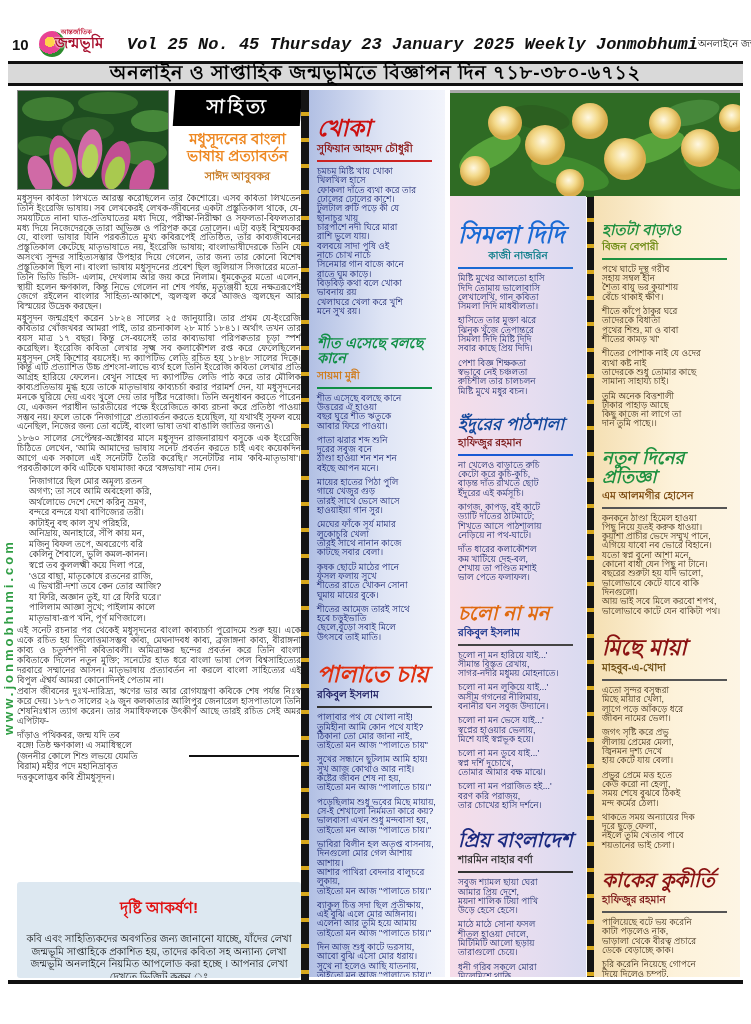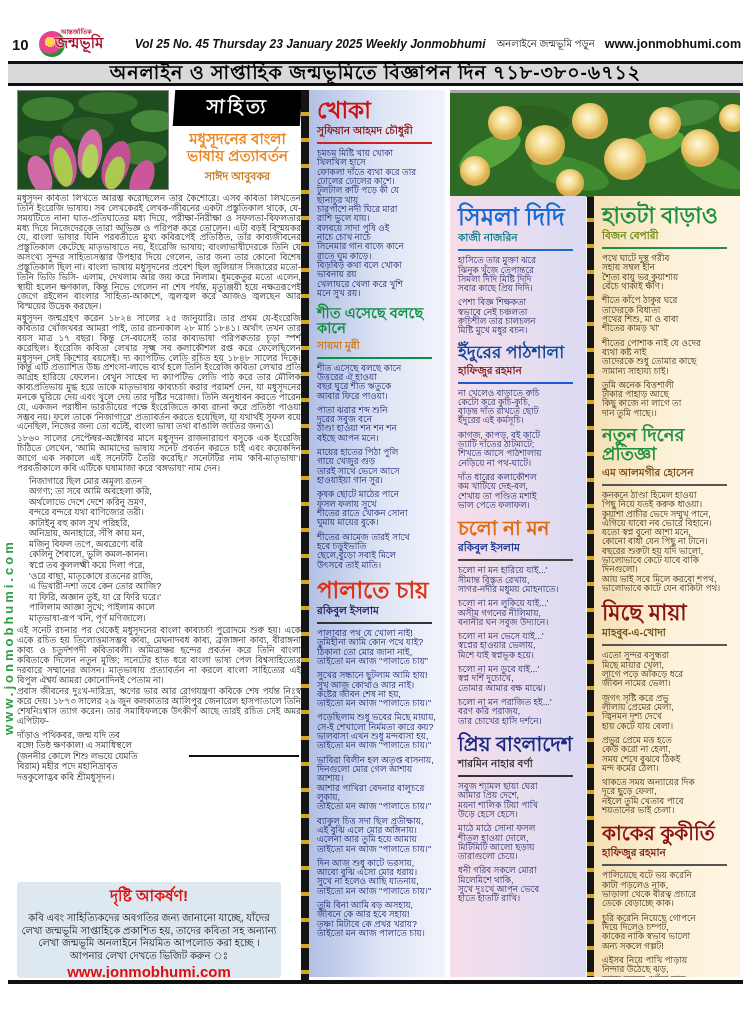--- a/index.html
+++ b/index.html
@@ -7,21 +7,21 @@
         font-family:"Liberation Sans","DejaVu Sans",sans-serif;color:#111;}
   
   .header{position:absolute;left:8px;top:29px;width:735px;height:30px;display:flex;align-items:center;}
   .pagenum{font-size:15px;font-weight:bold;margin-left:4px;}
   .logo{position:relative;width:84px;height:28px;margin-left:10px;flex:none;}
   .logo-burst{position:absolute;left:0;top:1px;width:26px;height:26px;border-radius:50%;
       background:radial-gradient(circle at 42% 42%,#ffd24a 0 24%,#e84393 24% 55%,#2e8b2e 55% 100%);}
   .logo-top{position:absolute;left:22px;top:-3px;font-size:6.5px;color:#c01030;font-weight:bold;}
   .logo-text{position:absolute;left:16px;top:1px;font-weight:bold;font-size:15px;color:#a8102e;
       text-shadow:0 0 2px #fff,0 0 2px #fff;white-space:nowrap;}
-  .issue{font-size:12px;font-weight:bold;font-style:italic;margin-left:12px;white-space:nowrap;}
+  .issue{font-size:17px;font-weight:bold;font-style:italic;margin-left:4px;white-space:nowrap;font-family:Liberation Mono, monospace;}
   .read-online{font-size:10px;font-weight:normal;margin-left:auto;white-space:nowrap;}
   .site{font-size:12.5px;font-weight:bold;margin-left:10px;margin-right:2px;white-space:nowrap;}
   
   .banner{position:absolute;left:8px;top:61px;width:735px;height:25px;background:#d9d9d9;
       border-top:3px solid #111;border-bottom:3px solid #111;box-sizing:border-box;
       display:flex;align-items:center;justify-content:center;font-size:19px;font-weight:bold;
       letter-spacing:1px;color:#000;}
   
   .vertical-site{position:absolute;left:1px;top:295px;height:440px;writing-mode:vertical-rl;
       transform:rotate(180deg);font-weight:bold;color:#2f9e44;font-size:13px;letter-spacing:3px;}
@@ -35,41 +35,41 @@
   .art-title{color:#ee8822;font-weight:bold;font-size:15px;line-height:1.15;text-align:center;margin-top:4px;}
   .art-author{color:#c77a22;font-weight:bold;font-size:11px;margin-top:3px;text-align:center;}
   .art-body{margin-top:4px;height:690px;overflow:hidden;font-size:8.8px;line-height:1.12;
       text-align:justify;color:#1c1c1c;}
   .art-p{margin:0 0 2px 0;}
   .art-verse{margin:2px 0 3px 12px;line-height:1.2;}
   .epi-row{display:flex;margin-top:3px;}
   .epi-row .art-verse{width:170px;margin:0;}
   .mid-hr{flex:1;display:flex;align-items:center;justify-content:center;}
   .mid-hr span{display:block;width:110px;border-top:2px solid #111;}
-  .notice{position:absolute;left:0;top:792px;width:264px;height:96px;background:#dde8f1;
-      border-radius:3px;text-align:center;overflow:hidden;box-sizing:border-box;padding:2px 4px;}
+  .notice{position:absolute;left:0;top:792px;width:284px;height:96px;background:#dde8f1;
+      border-radius:3px;text-align:center;overflow:hidden;box-sizing:border-box;padding:14px 4px;}
   .notice-title{color:#e01010;font-weight:bold;font-size:15.5px;}
-  .notice-body{font-size:10px;line-height:1.25;color:#111;margin-top:2px;}
+  .notice-body{font-size:10px;line-height:1.25;color:#111;margin-top:11px;}
   .notice-site{color:#e01010;font-weight:bold;font-size:15px;margin-top:1px;}
   
   .strip{position:absolute;width:8px;background:#141414;
       background-image:repeating-linear-gradient(180deg,#141414 0 22px,#d8a81c 22px 26px);}
   .strip1{left:301px;top:90px;height:890px;}
   .strip2{left:587px;top:196px;width:7px;height:781px;}
   
   .poems{box-sizing:border-box;padding:6px 8px;overflow:hidden;}
   .col2{position:absolute;left:309px;top:90px;width:136px;height:887px;
       background:linear-gradient(90deg,#b2c0e4 0,#dfe5f5 55%,#f2f4fb 100%);}
   .photo34{position:absolute;left:450px;top:90px;width:290px;height:104px;border-top:3px solid #aaa;}
   .col3{position:absolute;left:450px;top:196px;width:136px;height:781px;
       background:linear-gradient(90deg,#f6dde9 0,#e6ddf0 60%,#d9daf0 100%);}
   .col4{position:absolute;left:594px;top:196px;width:146px;height:781px;
       background:linear-gradient(90deg,#f5e0b4 0,#fdf2da 55%,#fdf5e4 100%);}
   .poem{margin-bottom:8px;}
-  .poem-title{font-weight:bold;line-height:1.05;margin:2px 0 1px;}
+  .poem-title{font-weight:bold;line-height:1.05;margin:20px 0 1px;font-style:italic;}
   .poem-author{font-weight:bold;font-size:10.5px;margin:0 0 2px;}
   .poem-rule{height:2px;width:96%;margin:1px 0 5px;}
   .stanza{margin:0 0 5px;}
   .stanza div{font-size:8.8px;line-height:1.06;}
   .col2 .stanza div{color:#16216e;}
   .col3 .stanza div{color:#1a2a6a;}
   .col4 .stanza div{color:#3a2a14;}
   
   .bottom-rule{position:absolute;left:8px;top:980px;width:735px;height:4px;background:#111;}
 </style>
@@ -206,20 +206,26 @@
           <div>ঠাণ্ডা হাওয়া শন শন শন</div>
           <div>বইছে আপন মনে।</div>
         </div>
         <div class="stanza">
           <div>মায়ের হাতের পিঠা পুলি</div>
           <div>গায়ে খেজুর গুড়</div>
           <div>তারই সাথে ভেসে আসে</div>
           <div>হাওয়াইয়া গান সুর।</div>
         </div>
         <div class="stanza">
+          <div>মেঘের ফাঁকে সূর্য মামার</div>
+          <div>লুকোচুরি খেলা</div>
+          <div>তারই সাথে নানান কাজে</div>
+          <div>কাটছে সবার বেলা।</div>
+        </div>
+        <div class="stanza">
           <div>কৃষক ছোটে মাঠের পানে</div>
           <div>ফসল ফলায় সুখে</div>
           <div>শীতের রাতে খোকন সোনা</div>
           <div>ঘুমায় মায়ের বুকে।</div>
         </div>
         <div class="stanza">
           <div>শীতের আমেজ তারই সাথে</div>
           <div>হবে চড়ুইভাতি</div>
           <div>ছেলে,বুড়ো সবাই মিলে</div>
           <div>উৎসবে তাই মাতি।</div>
@@ -296,22 +302,28 @@
     <circle cx="215" cy="30" r="16" fill="url(#pom)"></circle>
     <circle cx="250" cy="55" r="19" fill="url(#pom)"></circle>
     <circle cx="25" cy="78" r="15" fill="url(#pom)"></circle>
     <circle cx="283" cy="25" r="14" fill="url(#pom)"></circle>
     <circle cx="120" cy="90" r="14" fill="url(#pom)"></circle>
   </svg>
 
   <div class="col3 poems">
       <div class="poem">
         <div class="poem-title" style="color: rgb(26, 106, 212); font-size: 24px;">সিমলা দিদি</div>
-        <div class="poem-author" style="color: rgb(12, 125, 138);">কাজী নাজরিন</div>
+        <div class="poem-author" style="color: rgb(12, 125, 138); text-align: center;">কাজী নাজরিন</div>
         <div class="poem-rule" style="background: rgb(26, 106, 212);"></div>
+        <div class="stanza">
+          <div>মিষ্টি মুখের আলতো হাসি</div>
+          <div>দিদি তোমায় ভালোবাসি</div>
+          <div>লেখালেখি, গান কবিতা</div>
+          <div>সিমলা দিদি মাধবীলতা।</div>
+        </div>
         <div class="stanza">
           <div>হাসিতে তার মুক্তা ঝরে</div>
           <div>ঝিনুক খুঁজে তেপান্তরে</div>
           <div>সিমলা দিদি মিষ্টি দিদি</div>
           <div>সবার কাছে প্রিয় দিদি।</div>
         </div>
         <div class="stanza">
           <div>পেশা বিজ্ঞ শিক্ষকতা</div>
           <div>স্বভাবে নেই চঞ্চলতা</div>
           <div>রুচিশীল তার চালচলন</div>
@@ -391,21 +403,21 @@
           <div>ধনী গরিব সকলে মোরা</div>
           <div>মিলেমিশে থাকি,</div>
           <div>সুখে দুঃখে আপন ভেবে</div>
           <div>হাতে হাতটি রাখি।</div>
         </div>
       </div>
     </div>
 
   <div class="col4 poems">
       <div class="poem">
-        <div class="poem-title" style="color: rgb(31, 145, 64); font-size: 22px;">হাতটা বাড়াও</div>
+        <div class="poem-title" style="color: rgb(31, 145, 64); font-size: 15px;">হাতটা বাড়াও</div>
         <div class="poem-author" style="color: rgb(107, 138, 18);">বিজন বেপারী</div>
         <div class="poem-rule" style="background: rgb(31, 145, 64);"></div>
         <div class="stanza">
           <div>পথে ঘাটে দুস্থ গরীব</div>
           <div>সহায় সম্বল হীন</div>
           <div>শৈত্য বায়ু ভর কুয়াশায়</div>
           <div>বেঁচে থাকাই ক্ষীণ।</div>
         </div>
         <div class="stanza">
           <div>শীতে কাঁপে ঠাকুর ঘরে</div>

